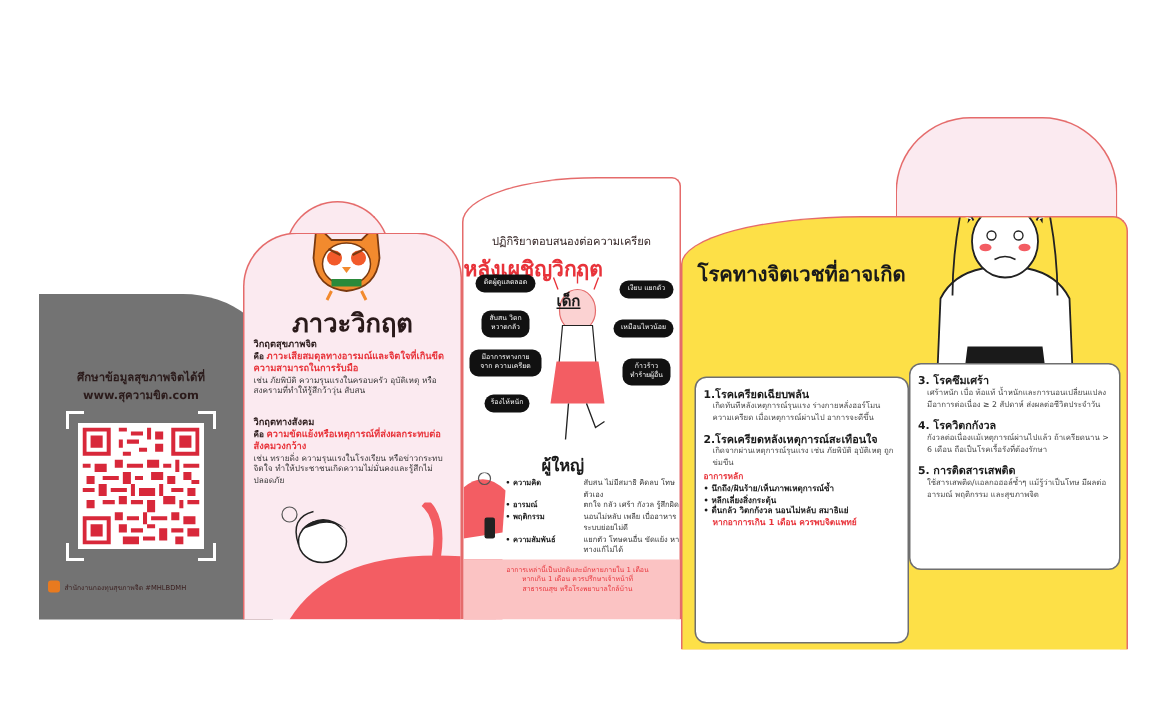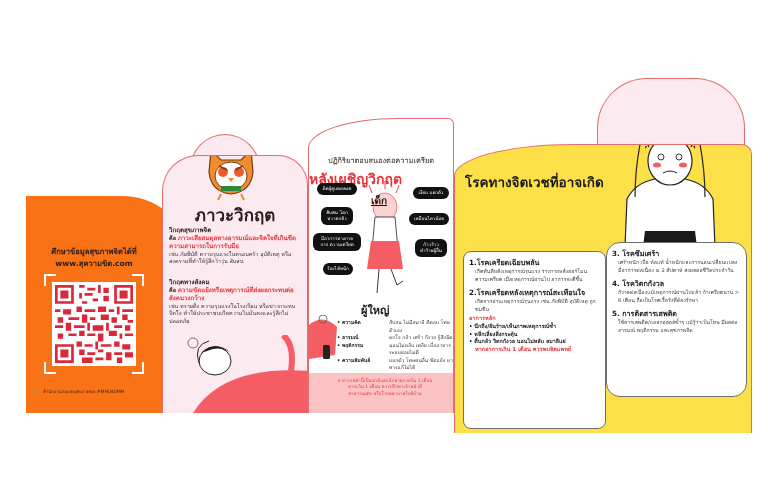--- a/index.html
+++ b/index.html
@@ -2,21 +2,21 @@
 <html><head>
 <meta charset="utf-8">
 <style>
   * { box-sizing: border-box; margin: 0; padding: 0; }
   html, body { width: 768px; height: 480px; background: #ffffff; overflow: hidden; }
   body { position: relative; font-family: "DejaVu Sans", sans-serif; color: #222; }
 
   .panel { position: absolute; overflow: hidden; }
 
   
-  #p1 { left: 26px; top: 196px; width: 156px; height: 217px; background: #f97316; border-top-right-radius: 60px 48px; padding-left: 26px; }
+  #p1 { left: 26px; top: 196px; width: 156px; height: 217px; background: #737373; border-top-right-radius: 60px 48px; padding-left: 26px; }
   #p1 .title { position: absolute; left: 6px; top: 50px; width: 124px; font-size: 7.6px; font-weight: bold; color: #2b1b1b; text-align: center; line-height: 12px; }
   #p1 .qr-frame { position: absolute; left: 18px; top: 78px; width: 100px; height: 100px; }
   #p1 .corner { position: absolute; width: 12px; height: 12px; border-color: #fff; border-style: solid; border-width: 0; }
   #p1 .c-tl { left: 0; top: 0; border-left-width: 2px; border-top-width: 2px; }
   #p1 .c-tr { right: 0; top: 0; border-right-width: 2px; border-top-width: 2px; }
   #p1 .c-bl { left: 0; bottom: 0; border-left-width: 2px; border-bottom-width: 2px; }
   #p1 .c-br { right: 0; bottom: 0; border-right-width: 2px; border-bottom-width: 2px; }
   #p1 .qr { position: absolute; left: 8px; top: 8px; width: 84px; height: 84px; background: #fff; padding: 3px; }
   #p1 .footer { position: absolute; left: 6px; top: 191px; width: 124px; display: flex; align-items: center; gap: 3px; font-size: 4.5px; color: #3a1f1f; }
   #p1 .logo { width: 8px; height: 8px; background: #e87a1f; border-radius: 2px; }
@@ -49,21 +49,21 @@
   #p4 { left: 454px; top: 124px; width: 298px; height: 289px; background: #fde047; border: 1.5px solid #e56b6b; border-bottom: none; border-top-left-radius: 120px 32px; border-top-right-radius: 10px; margin-top: 20px; }
   #p4-head { position: absolute; left: 597px; top: 78px; width: 148px; height: 70px; background: #fbeaf0; border: 1.5px solid #e56b6b; border-bottom: none; border-radius: 50px 50px 0 0; }
   #p4 .t1 { position: absolute; left: 10px; top: 26px; font-size: 13.5px; font-weight: bold; color: #1a1a1a; }
   #p4 .t2 { position: absolute; left: 10px; top: 50px; width: 150px; text-align: center; font-size: 12px; font-weight: bold; color: #e8333a; line-height: 20px; }
   #p4 .box { position: absolute; background: #fff; border: 1.5px solid #6f6f6f; border-radius: 8px; padding: 6px 5px; font-size: 5.2px; line-height: 7.6px; color: #444; }
   #p4 .box .h { font-size: 7.2px; font-weight: bold; color: #1a1a1a; line-height: 10px; }
   #p4 .box .body { padding-left: 6px; margin-bottom: 5px; }
   #p4 .box .red { color: #e8333a; font-weight: bold; font-size: 5.6px; }
   #p4 .box .bullet { color: #1a1a1a; font-weight: bold; font-size: 5.4px; }
   #p4 .box1 { left: 8px; top: 106px; width: 143px; height: 178px; }
-  #p4 .box2 { left: 151px; top: 97px; width: 141px; height: 155px; border-radius: 14px; }
+  #p4 .box2 { left: 151px; top: 97px; width: 141px; height: 138px; }
   #p4 .man { position: absolute; left: 150px; top: -46px; width: 130px; height: 148px; }
 
   svg { display: block; }
 </style>
 </head>
 <body>
 
 <div class="panel" id="p1">
   <div class="title">
     <div>ศึกษาข้อมูลสุขภาพจิตได้ที่</div>

